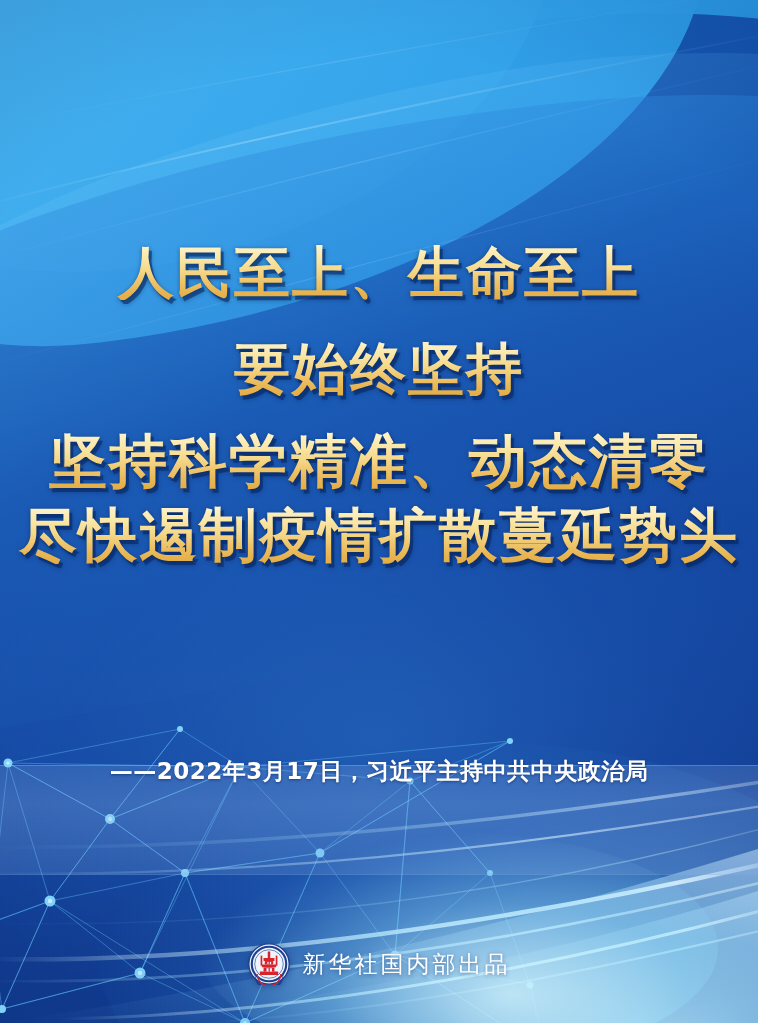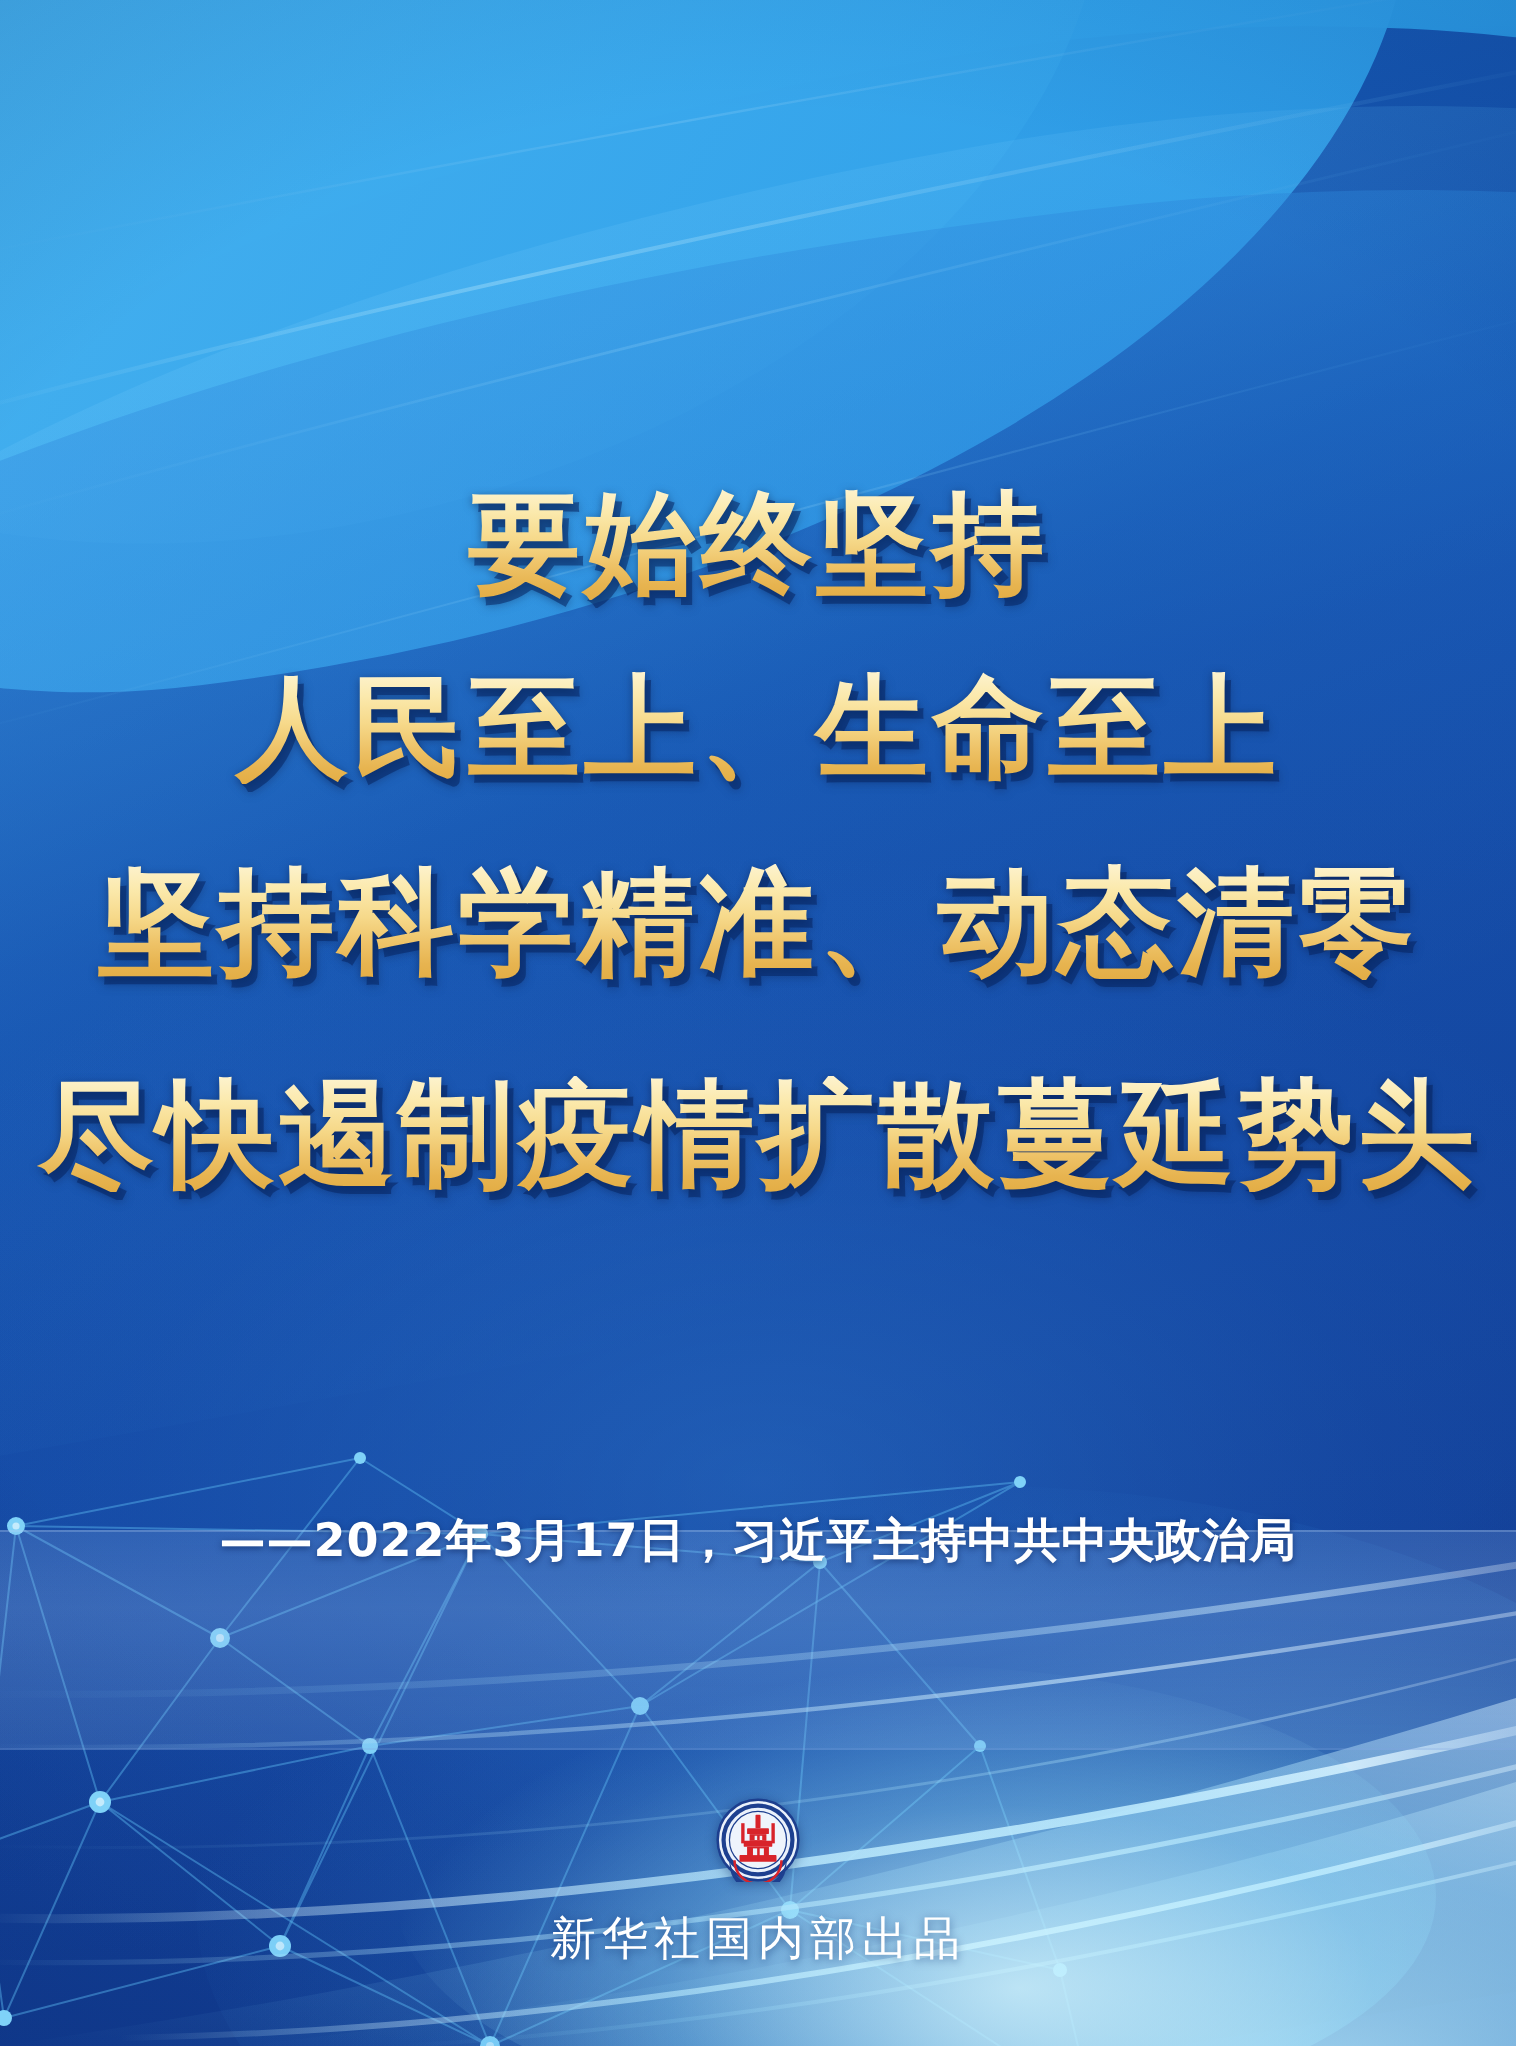--- a/index.html
+++ b/index.html
@@ -159,21 +159,21 @@
         #e3ad45 100%);
     -webkit-background-clip: text;
     background-clip: text;
     color: transparent;
     -webkit-text-fill-color: transparent;
     filter: drop-shadow(3px 4px 0 rgba(8,36,96,.55)) drop-shadow(0 1px 2px rgba(5,25,70,.5));
     white-space: nowrap;
   }
   .hl-1 { font-size: 56px; }
   .hl-2 { font-size: 56px; margin-bottom: 40px; }
-  .hl-3 { font-size: 58px; margin-bottom: 48px; }
+  .hl-3 { font-size: 58px; margin-bottom: 16px; }
   .hl-4 { font-size: 58px; margin-bottom: 12px; }
 
   
   .caption {
     position: absolute;
     left: 0; right: 0;
     top: 754px;
     text-align: center;
     z-index: 7;
   }
@@ -191,21 +191,20 @@
   
   .footer {
     position: absolute;
     left: 0; right: 0;
     bottom: 38px;
     display: flex;
     align-items: center;
     justify-content: center;
     gap: 13px;
     z-index: 8;
-    flex-direction: column;
   }
   .footer-logo {
     width: 42px; height: 42px;
     flex: 0 0 auto;
     filter: drop-shadow(0 1px 3px rgba(8,36,96,.45));
   }
   .footer-text {
     font-family: "DejaVu Sans", "Liberation Sans", sans-serif;
     font-size: 23px;
     font-weight: normal;
@@ -328,22 +327,22 @@
       <path d="M-10,200 C 240,206 500,176 768,104" fill="none" stroke="url(#rayC)" stroke-width="1.4" opacity=".6"></path>
     </svg>
 
     <div class="ray-glow-right"></div>
     <div class="ray-glow-mid"></div>
   </div>
 
   <div class="caption-band"></div>
 
   <div class="headline">
+    <div class="hl-line hl-2">人民至上、生命至上</div>
     <div class="hl-line hl-1">要始终坚持</div>
-    <div class="hl-line hl-2">人民至上、生命至上</div>
     <div class="hl-line hl-3">坚持科学精准、动态清零</div>
     <div class="hl-line hl-4">尽快遏制疫情扩散蔓延势头</div>
   </div>
 
   <div class="caption">
     <div class="caption-line">——2022年3月17日，习近平主持中共中央政治局</div>
   </div>
 
   <div class="footer">
     <svg class="footer-logo" viewBox="0 0 100 100">

